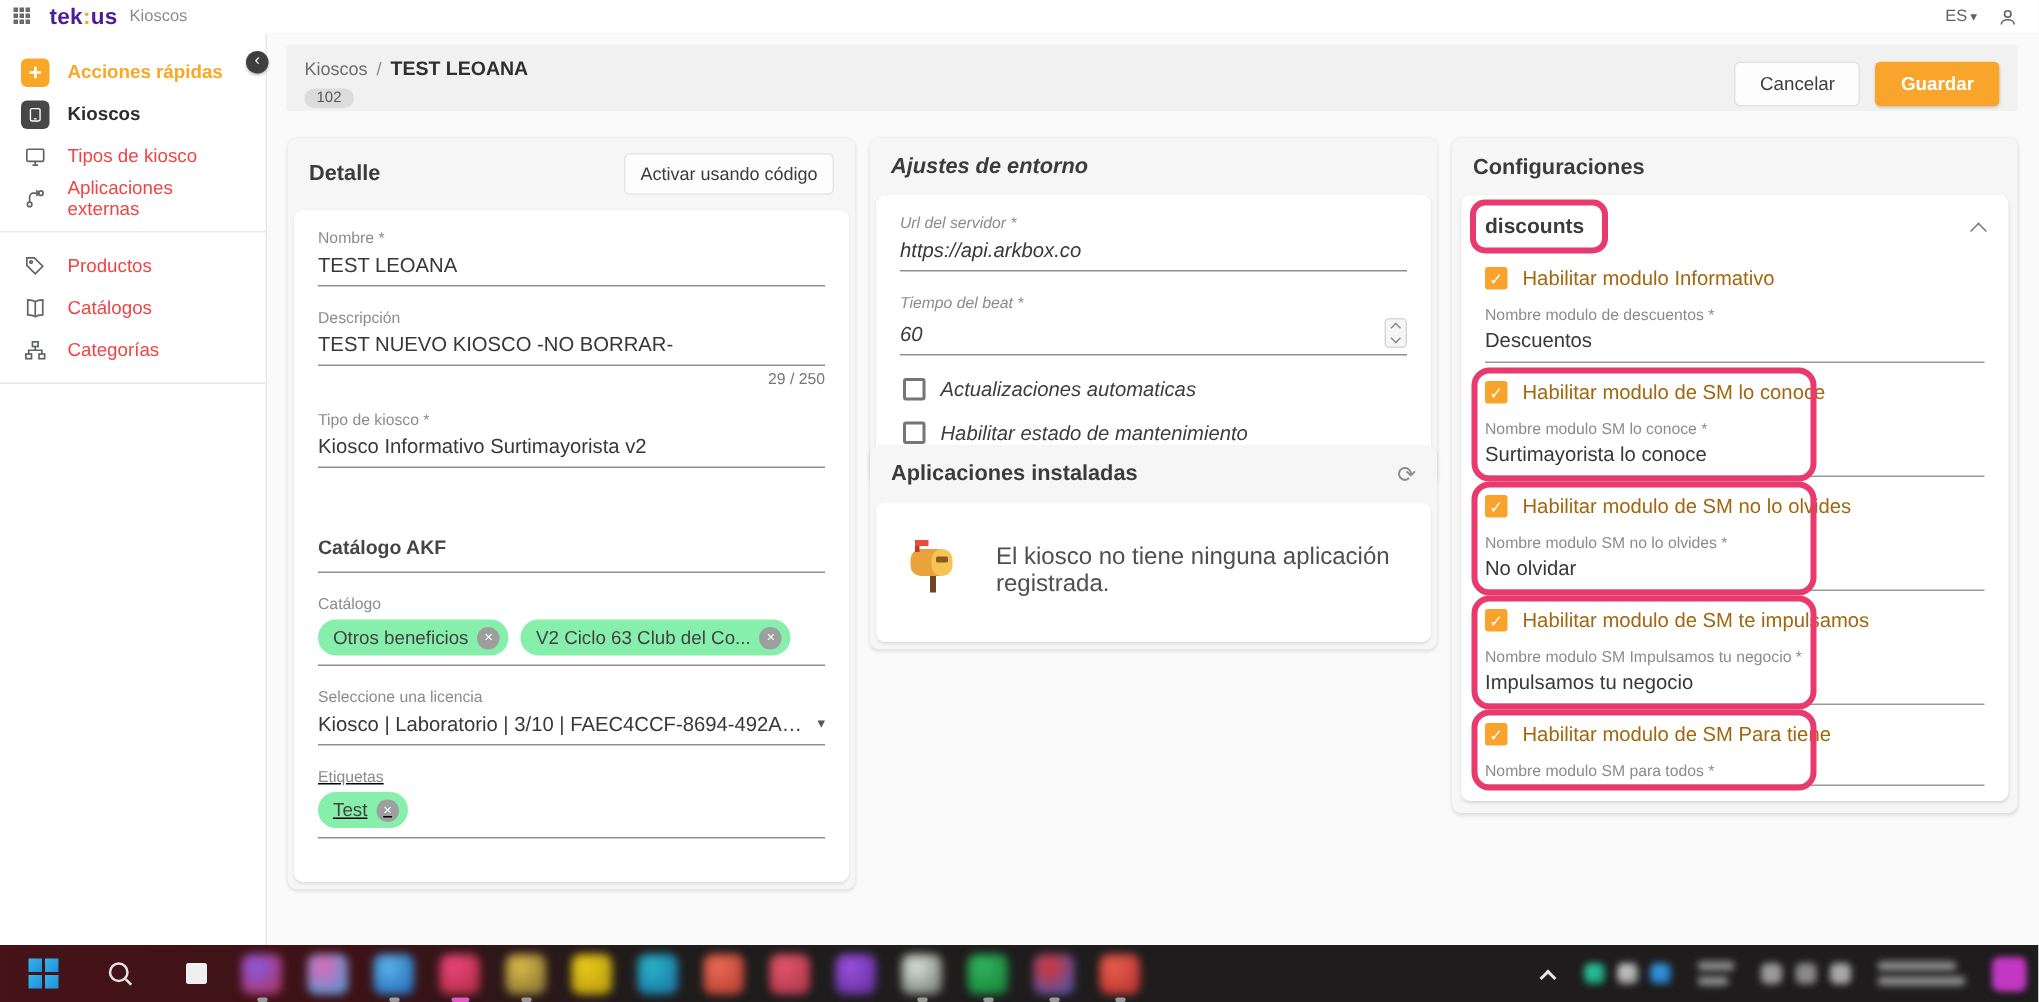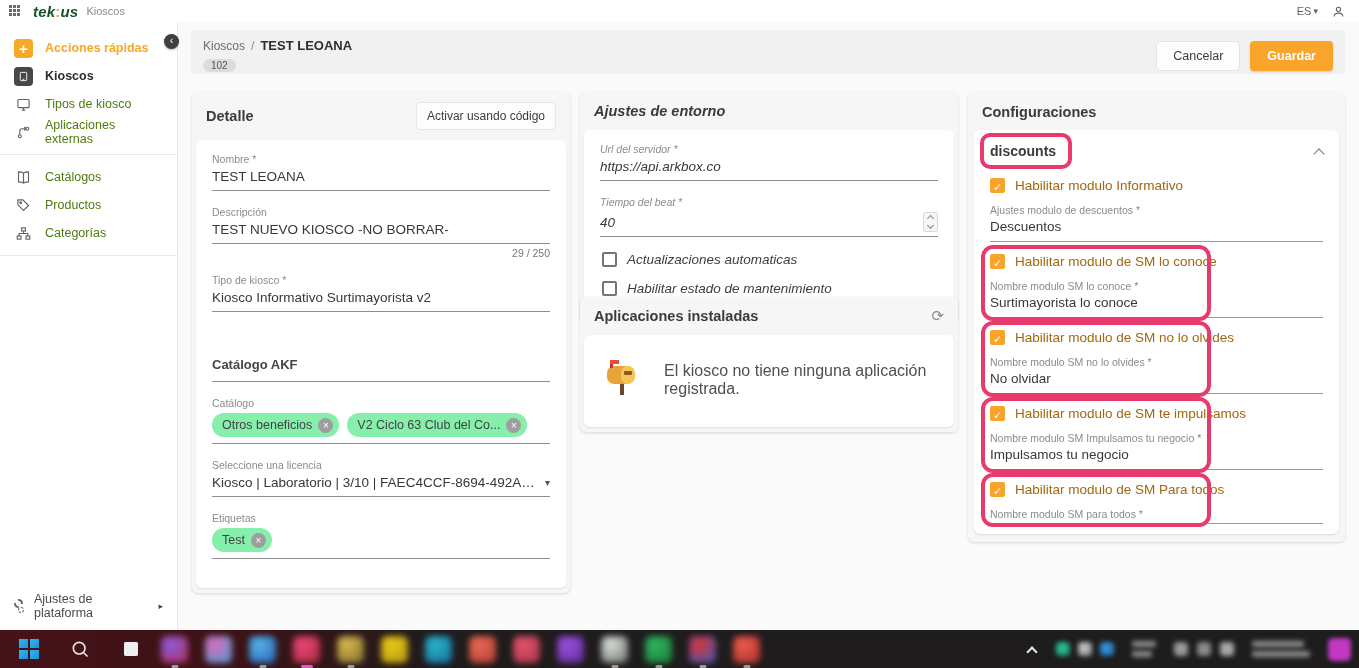--- a/index.html
+++ b/index.html
@@ -7,32 +7,32 @@
     font-family:"Liberation Sans","DejaVu Sans",sans-serif; }
   .stage { position:relative; width:1359px; height:668px; }
 
   
   .topbar { position:absolute; left:0; top:0; width:1359px; height:22px; background:#fff;
     display:flex; align-items:center; z-index:5; }
   .grid-icon { width:12px; height:12px; margin-left:9px; display:grid;
     grid-template-columns:repeat(3,3px); grid-template-rows:repeat(3,3px); gap:1px; }
   .grid-icon span { background:#6b6b6b; }
   .logo { margin-left:12px; font-size:15px; font-weight:bold; letter-spacing:.2px; }
-  .logo .tk { color:#14532d;font-style:italic; } .logo .colon { color:#f6a623; }
+  .logo .tk { color:#4c1d95; } .logo .colon { color:#f6a623; }
   .logo-product { margin-left:8px; font-size:11px; color:#8a8a8a; }
   .topbar-right { margin-left:auto; display:flex; align-items:center; gap:14px; margin-right:14px; }
   .lang { font-size:11px; color:#5f6368; display:flex; align-items:center; gap:2px; cursor:pointer; }
   .lang .car { font-size:9px; color:#5f6368; }
   .person svg { display:block; }
 
   
   .sidebar { position:absolute; left:0; top:22px; width:178px; height:608px; background:#fff;
     border-right:1px solid #e8e8e8; z-index:4; }
   .side-item { display:flex; align-items:center; gap:12px; height:28px; padding:0 14px;
-    font-size:12.5px; color:#4d7c0f; cursor:pointer; }
+    font-size:12.5px; color:#ef4444; cursor:pointer; }
   .side-item.first { margin-top:12px; }
   .side-item.accent { color:#f9a825; font-weight:bold; }
   .side-item.active { font-weight:bold; color:#2d2d2d; }
   .plus-sq { width:19px; height:19px; border-radius:4px; background:#f9a825; color:#fff;
     font-size:15px; font-weight:bold; display:flex; align-items:center; justify-content:center; flex:0 0 auto;}
   .dark-sq { width:19px; height:19px; border-radius:4px; background:#474747;
     display:flex; align-items:center; justify-content:center; flex:0 0 auto;}
   .side-ico { width:19px; display:flex; justify-content:center; flex:0 0 auto; color:#5f6368; }
   .side-div { height:1px; background:#e9e9e9; margin:8px 0; }
   .side-footer { position:absolute; left:0; bottom:10px; width:100%; display:flex; align-items:center;
@@ -212,55 +212,47 @@
             <path d="M6 15.5V10a4 4 0 0 1 4-4h5.5"></path>
             <path d="M13 3l3 3-3 3"></path>
           </svg>
       </span>
       <span>Aplicaciones externas</span>
     </div>
     <div class="side-div"></div>
     <div class="side-item">
       <span class="side-ico">
         <svg width="15" height="15" viewBox="0 0 24 24" fill="none" stroke="#5f6368" stroke-width="1.8">
+            <path d="M20 12l-8 8-9-9V3h8l9 9z"></path>
+            <circle cx="7.5" cy="7.5" r="1.4"></circle>
+          </svg>
+      </span>
+      <span>Productos</span>
+    </div>
+    <div class="side-item">
+      <span class="side-ico">
+        <svg width="15" height="15" viewBox="0 0 24 24" fill="none" stroke="#5f6368" stroke-width="1.8">
             <path d="M12 5c-2-1.5-5-2-8-2v16c3 0 6 .5 8 2 2-1.5 5-2 8-2V3c-3 0-6 .5-8 2z"></path>
             <line x1="12" y1="5" x2="12" y2="21"></line>
           </svg>
       </span>
       <span>Catálogos</span>
-    </div>
-    <div class="side-item">
-      <span class="side-ico">
-        <svg width="15" height="15" viewBox="0 0 24 24" fill="none" stroke="#5f6368" stroke-width="1.8">
-            <path d="M20 12l-8 8-9-9V3h8l9 9z"></path>
-            <circle cx="7.5" cy="7.5" r="1.4"></circle>
-          </svg>
-      </span>
-      <span>Productos</span>
     </div>
     <div class="side-item">
       <span class="side-ico">
         <svg width="15" height="15" viewBox="0 0 24 24" fill="none" stroke="#5f6368" stroke-width="1.8">
             <rect x="9" y="3" width="6" height="5"></rect>
             <rect x="2" y="16" width="6" height="5"></rect>
             <rect x="16" y="16" width="6" height="5"></rect>
             <path d="M12 8v4M5 16v-4h14v4"></path>
           </svg>
       </span>
       <span>Categorías</span>
     </div>
     <div class="side-div"></div>
-    <div class="side-footer">
-      <span style="display:flex;">
-          <span class="gear"></span>
-          <span class="gear small"></span>
-        </span>
-      <span>Ajustes de plataforma</span>
-      <span class="arr">▸</span>
-    </div>
   </div>
 
   <div class="collapse-toggle"><span>‹</span></div>
 
   <div class="content">
 
     <div class="page-header">
       <div>
         <div class="crumbs">
           <span>Kioscos</span><span class="sep">/</span><span class="current">TEST LEOANA</span>
@@ -311,21 +303,21 @@
                 </span>
             </div>
           </div>
           <div class="field">
             <div class="f-label">Seleccione una licencia</div>
             <div class="f-value with-arrow">
               <span class="txt">Kiosco | Laboratorio | 3/10 | FAEC4CCF-8694-492A-8C2E-04AB1CFAF...</span>
               <span class="ddl-arrow">▾</span>
             </div>
           </div>
-          <div class="field" style="margin-bottom:16px;">
+          <div class="field" style="margin-bottom:16px;text-decoration:underline;">
             <div class="f-label">Etiquetas</div>
             <div class="chip-row">
               <span class="chip">
                   <span>Test</span>
                   <span class="chip-x">×</span>
                 </span>
             </div>
           </div>
         </div>
       </div>
@@ -335,21 +327,21 @@
           <span class="card-title">Ajustes de entorno</span>
         </div>
         <div class="card-body">
           <div class="field">
             <div class="f-label">Url del servidor *</div>
             <div class="f-value">https://api.arkbox.co</div>
           </div>
           <div class="field">
             <div class="f-label">Tiempo del beat *</div>
             <div class="num-row">
-              <span class="nv">40</span>
+              <span class="nv">60</span>
               <span class="spinner">
                   <span class="spin-up"></span>
                   <span class="spin-dn"></span>
                 </span>
             </div>
           </div>
           <div class="chk-row">
             <span class="cbx"></span>
             <span>Actualizaciones automaticas</span>
           </div>
@@ -391,21 +383,21 @@
               <span class="title-annotation"></span>
             </span>
             <span class="chev-up"></span>
           </div>
 
           <div class="cfg-group">
             <div class="cfg-check">
               <span class="cbx checked">✓</span>
               <span>Habilitar modulo Informativo</span>
             </div>
-            <div class="cfg-label">Ajustes modulo de descuentos *</div>
+            <div class="cfg-label">Nombre modulo de descuentos *</div>
             <div class="cfg-value">Descuentos</div>
             <div class="cfg-underline"></div>
 
           </div>
 
           <div class="cfg-group annotated">
             <div class="cfg-check">
               <span class="cbx checked">✓</span>
               <span>Habilitar modulo de SM lo conoce</span>
             </div>
@@ -433,21 +425,21 @@
             </div>
             <div class="cfg-label">Nombre modulo SM Impulsamos tu negocio *</div>
             <div class="cfg-value">Impulsamos tu negocio</div>
             <div class="cfg-underline"></div>
             <div class="annotation-box"></div>
           </div>
 
           <div class="cfg-group annotated">
             <div class="cfg-check">
               <span class="cbx checked">✓</span>
-              <span>Habilitar modulo de SM Para todos</span>
+              <span>Habilitar modulo de SM Para tiene</span>
             </div>
             <div class="cfg-label">Nombre modulo SM para todos *</div>
             <div class="cfg-underline"></div>
             <div class="annotation-box"></div>
           </div>
 
         </div>
       </div>
 
     </div>

